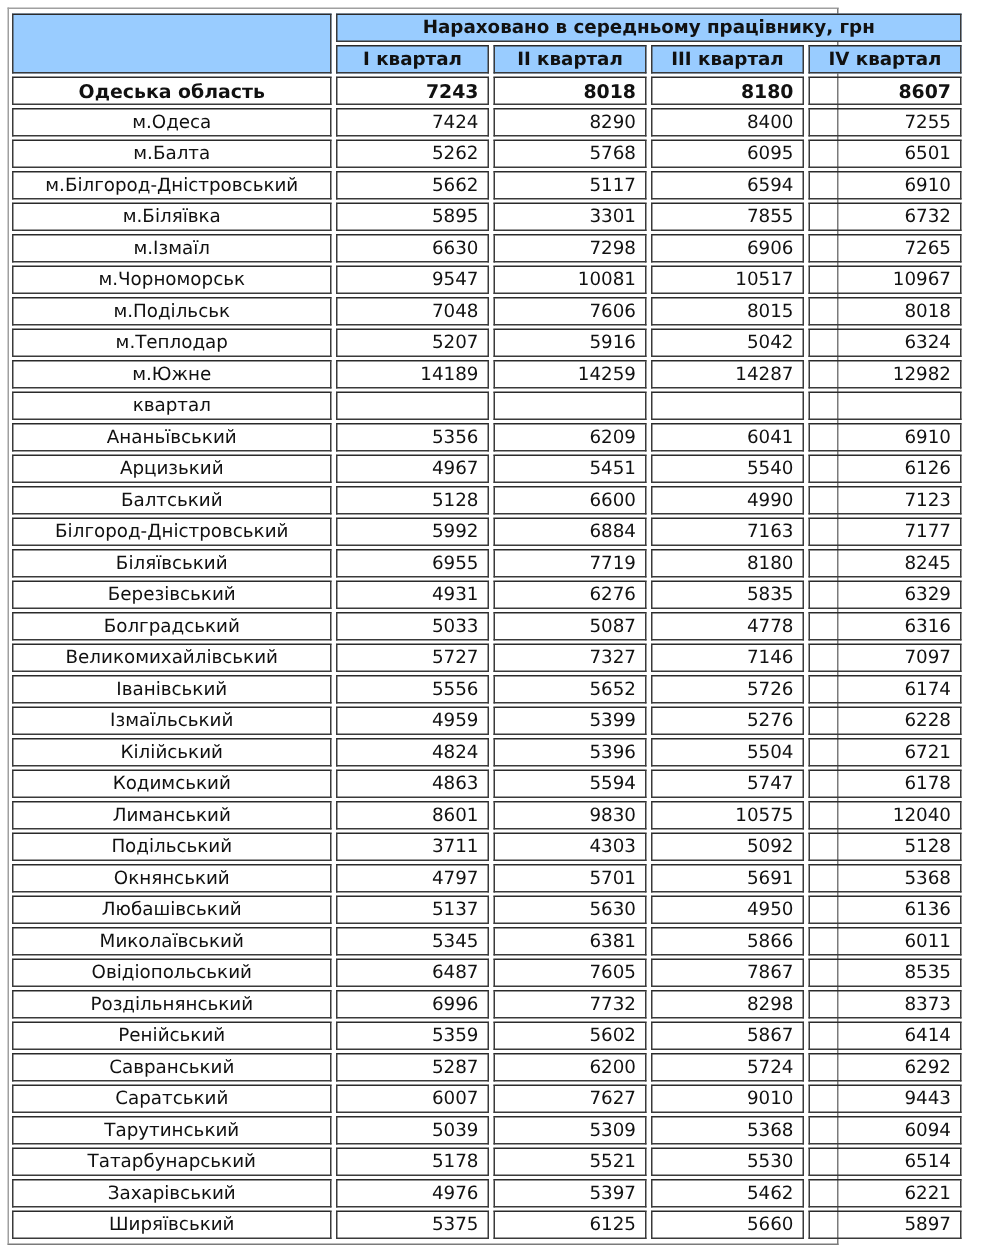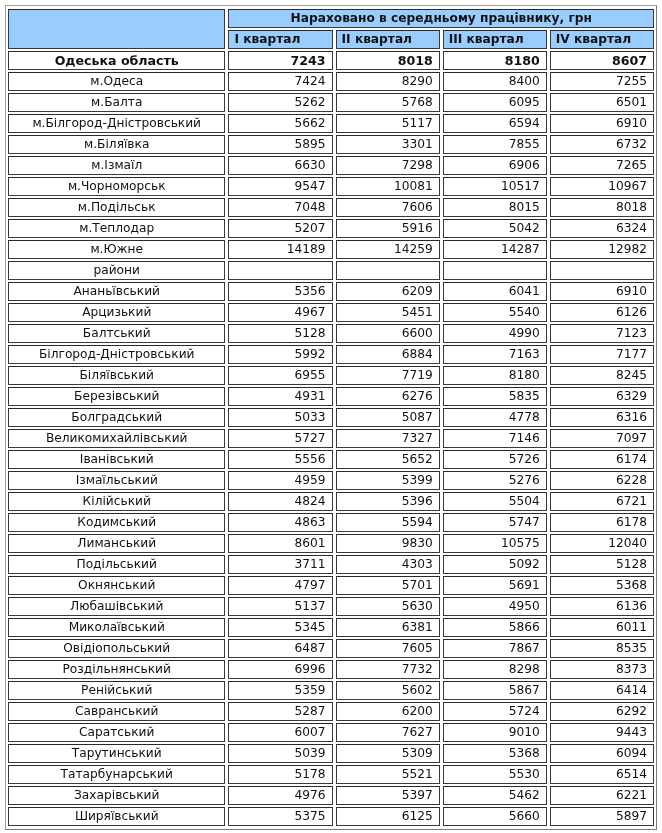--- a/index.html
+++ b/index.html
@@ -1,19 +1,19 @@
 <!DOCTYPE html>
 <html><head>
 <meta charset="utf-8">
 <style>
   html, body { margin: 0; padding: 0; background: #ffffff; }
   body { width: 662px; height: 833px; overflow: hidden; }
   .wrap {
     position: absolute; left: 5px; top: 5px;
-    width: 652px;
+    width: 554px;
     border: 1px solid #a0a0a0;
     border-right-color: #7a7a7a; border-bottom-color: #7a7a7a;
     padding: 2px;
     box-sizing: border-box;
   }
   table {
     border-collapse: separate;
     border-spacing: 3px 2px;
     width: 100%;
     font-family: "DejaVu Sans", "Liberation Sans", sans-serif;
@@ -32,21 +32,21 @@
     white-space: nowrap;
     overflow: hidden;
   }
   th {
     background: #99ccff;
     font-weight: bold;
     font-family: "DejaVu Sans", sans-serif;
   }
   th.corner { background: #99ccff; }
   th.group { text-align: center; height: 17px; }
-  th.q { text-align: left; }
+  th.q { text-align: center; }
   td.name { text-align: center; }
   td.num { text-align: right; padding-right: 6px; }
   tr.total td { font-weight: bold; font-size: 12.6px; }
   col.c0 { width: 213px; }
   col.cq { width: 102px; }
 </style>
 </head>
 <body>
 
 <div class="wrap">
@@ -135,21 +135,21 @@
           <td class="num">6324</td>
         </tr>
         <tr>
           <td class="name">м.Южне</td>
           <td class="num">14189</td>
           <td class="num">14259</td>
           <td class="num">14287</td>
           <td class="num">12982</td>
         </tr>
         <tr>
-          <td class="name">райони</td>
+          <td class="name">квартал</td>
           <td class="num"></td>
           <td class="num"></td>
           <td class="num"></td>
           <td class="num"></td>
         </tr>
         <tr>
           <td class="name">Ананьївський</td>
           <td class="num">5356</td>
           <td class="num">6209</td>
           <td class="num">6041</td>

